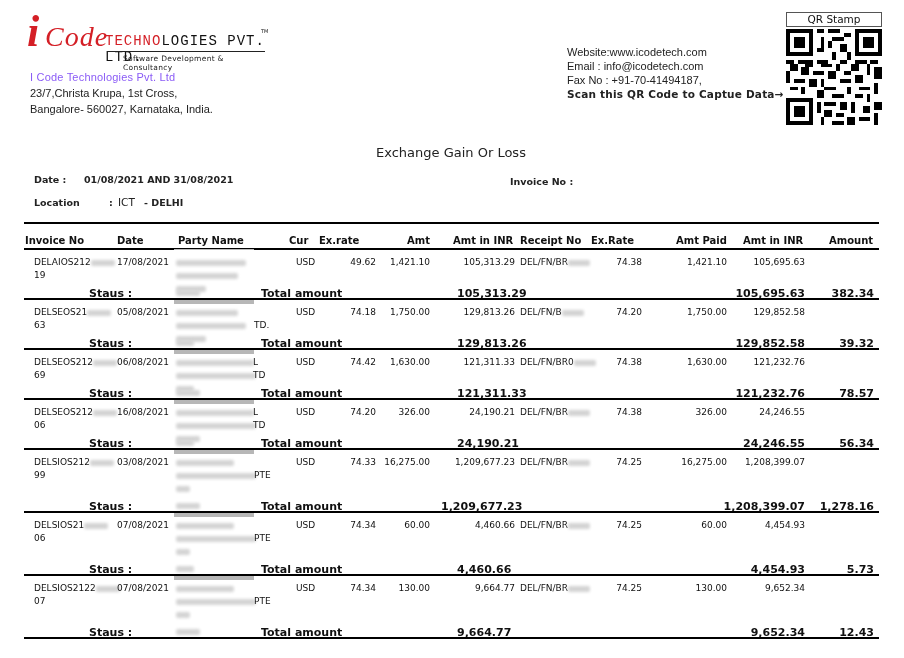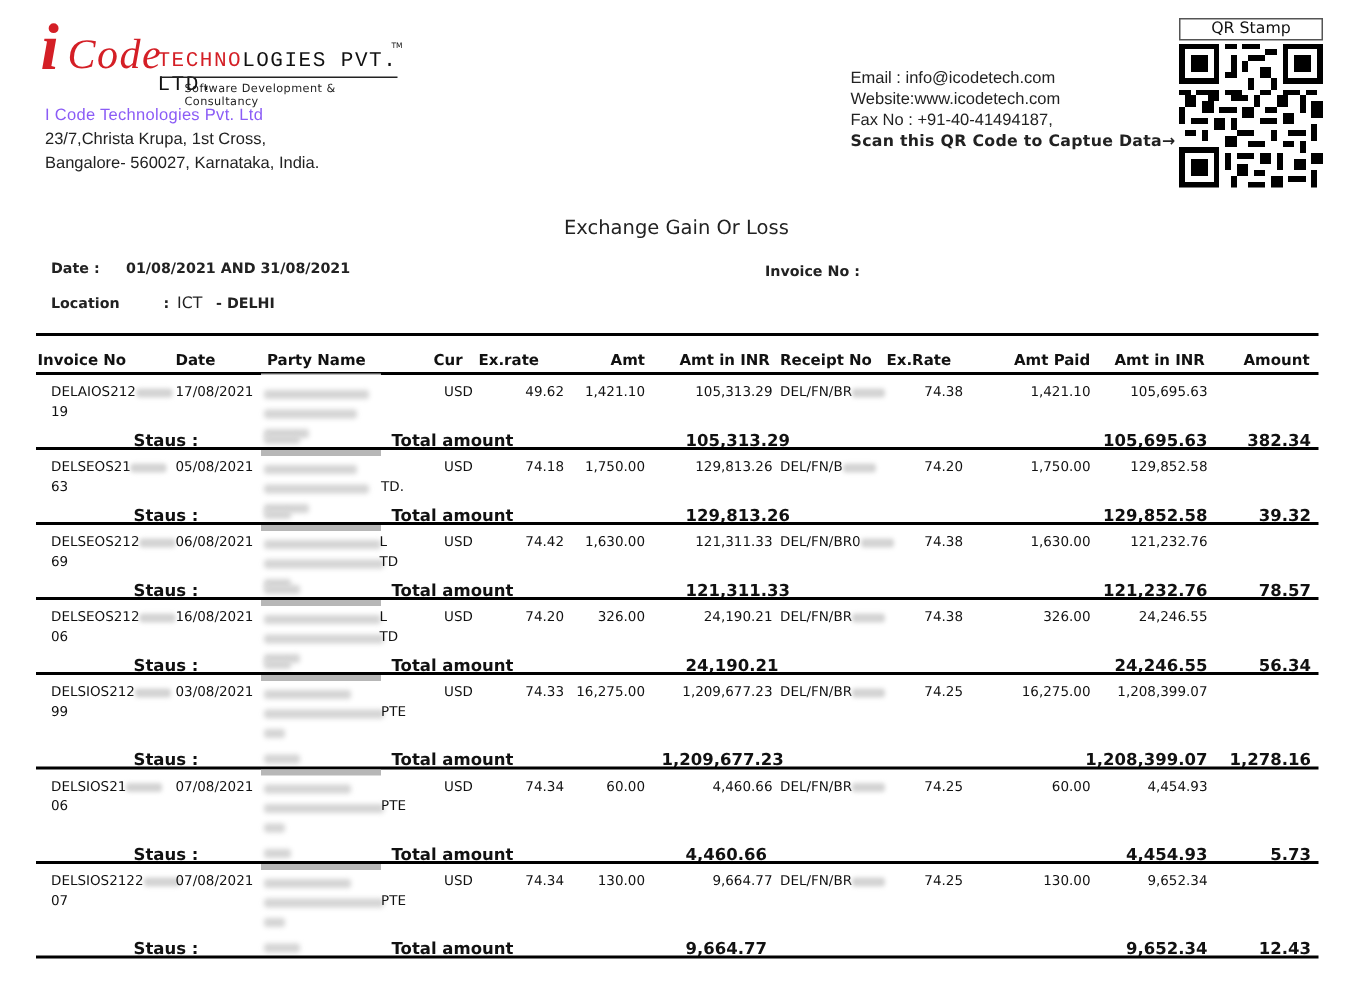--- a/index.html
+++ b/index.html
@@ -55,23 +55,23 @@
   <span class="logo-tag">Software Development &amp; Consultancy</span>
 </div>
 
 <div class="company">
   <div class="company-name">I Code Technologies Pvt. Ltd</div>
   <div class="company-addr">23/7,Christa Krupa, 1st Cross,</div>
   <div class="company-addr">Bangalore- 560027, Karnataka, India.</div>
 </div>
 
 <div class="contact">
+  <div>Website:www.icodetech.com</div>
   <div>Email : info@icodetech.com</div>
-  <div>Website:www.icodetech.com</div>
-  <div>Fax No : +91-40-41494187,</div>
+  <div>Fax No : +91-70-41494187,</div>
   <div class="scan-note">Scan this QR Code to Captue Data→</div>
 </div>
 
 <div class="qr-stamp-label">QR Stamp</div>
 <svg class="qr-code" viewBox="0 0 25 25" shape-rendering="crispEdges">
   <rect width="25" height="25" fill="#fff"></rect>
   <g fill="#000">
 
     <rect x="0" y="0" width="7" height="7"></rect>
       <rect x="1" y="1" width="5" height="5" fill="#fff"></rect>

